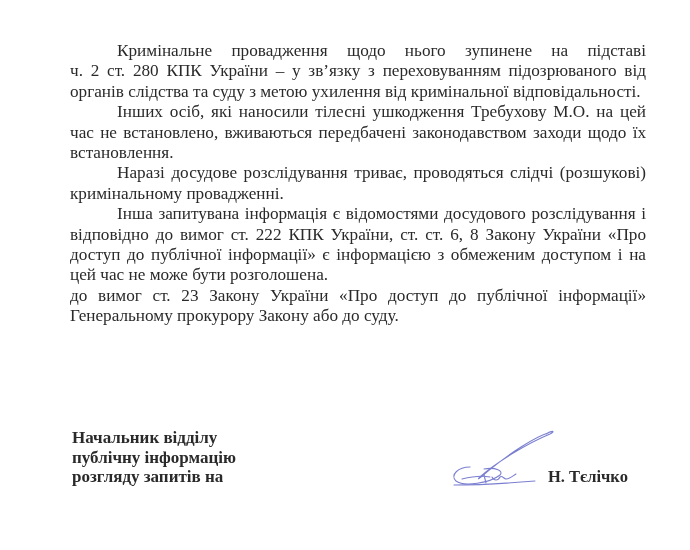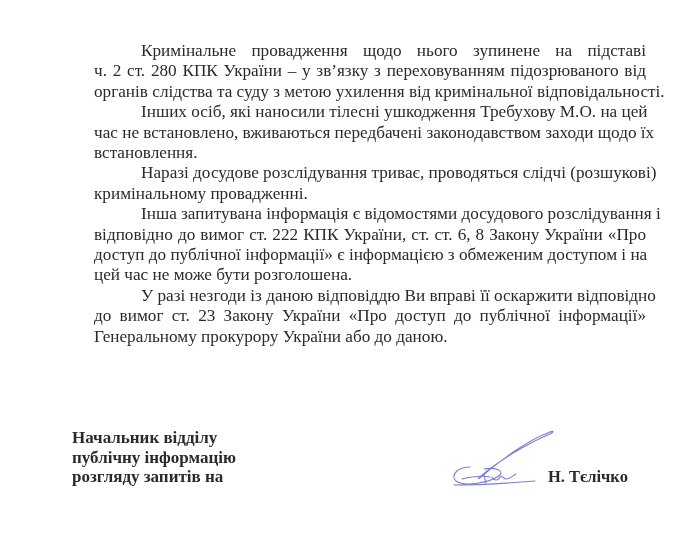--- a/index.html
+++ b/index.html
@@ -7,21 +7,21 @@
       width: 690px; height: 550px; background: #ffffff; overflow: hidden;
       position: relative;
       font-family: "Liberation Serif", "DejaVu Serif", serif;
       color: #2a2a2a;
     }
     .body-text {
       position: absolute; left: 70px; top: 41px; width: 576px;
       font-size: 17.2px; line-height: 20.4px;
     }
     .para { margin: 0; text-align: justify; text-indent: 47px; }
-    .para .ln { display: block; text-align: justify; text-align-last: justify; text-indent: 0; white-space: nowrap; margin-left: 24px; }
+    .para .ln { display: block; text-align: justify; text-align-last: justify; text-indent: 0; white-space: nowrap; }
     .para .ln.first { padding-left: 47px; }
     .para .ln.last { text-align-last: left; }
     .sig-block {
       position: absolute; left: 72px; top: 428px;
       font-weight: bold; font-size: 17px; line-height: 19.5px;
     }
     .sig-name {
       position: absolute; left: 548px; top: 467px;
       font-weight: bold; font-size: 16.5px;
     }
@@ -45,23 +45,22 @@
     <span class="ln first">Наразі досудове розслідування триває, проводяться слідчі (розшукові)</span>
     <span class="ln last">кримінальному провадженні.</span>
   </p>
   <p class="para">
     <span class="ln first">Інша запитувана інформація є відомостями досудового розслідування і</span>
     <span class="ln">відповідно до вимог ст. 222 КПК України, ст. ст. 6, 8 Закону України «Про</span>
     <span class="ln">доступ до публічної інформації» є інформацією з обмеженим доступом і на</span>
     <span class="ln last">цей час не може бути розголошена.</span>
   </p>
   <p class="para">
-    <span class="ln first">У разі незгоди із даною відповіддю Ви вправі її оскаржити відповідно</span>
     <span class="ln">до вимог ст. 23 Закону України «Про доступ до публічної інформації»</span>
-    <span class="ln last">Генеральному прокурору України або до даною.</span>
+    <span class="ln last">Генеральному прокурору Закону або до суду.</span>
   </p>
 </div>
 
 <div class="sig-block">
   <div>Начальник відділу</div>
   <div>публічну інформацію</div>
   <div>розгляду запитів на</div>
 </div>
 
 <svg class="signature" viewBox="0 0 125 65">

